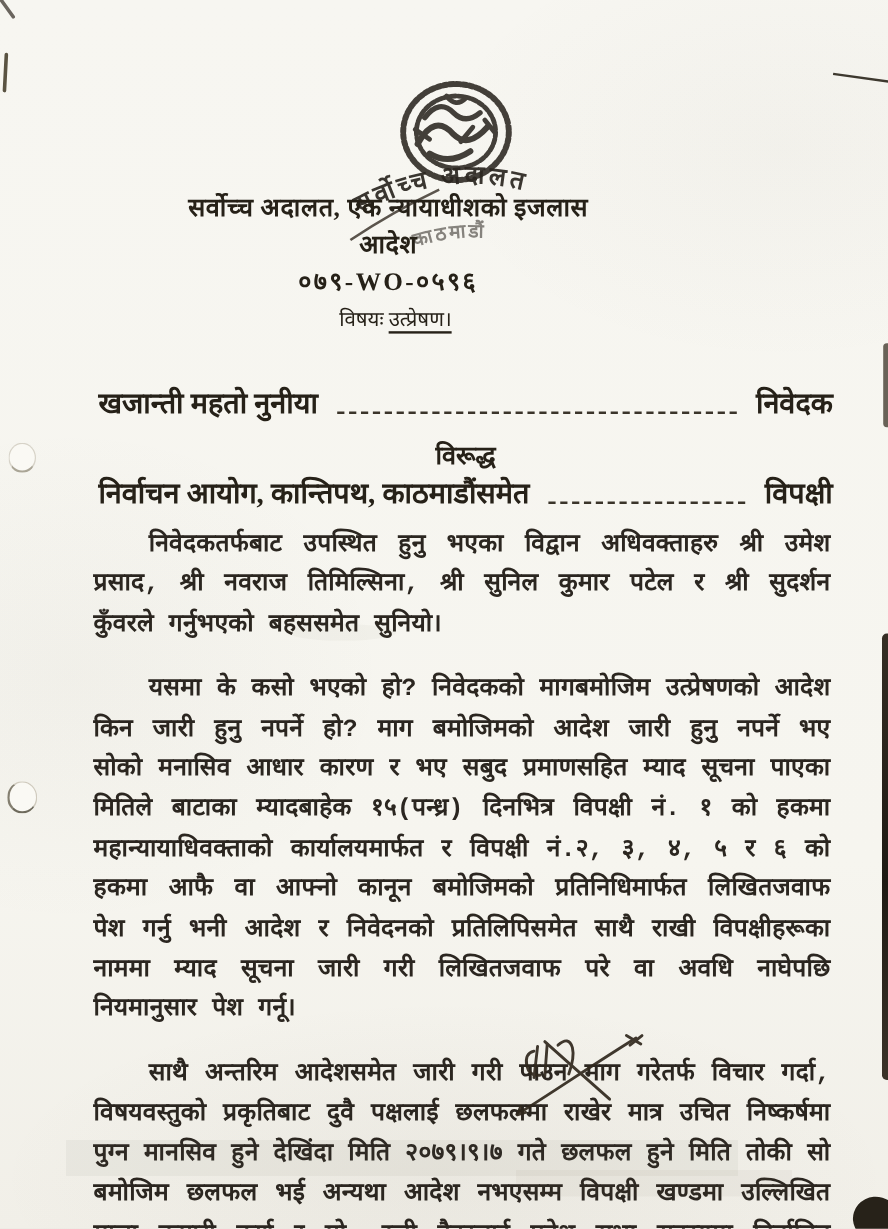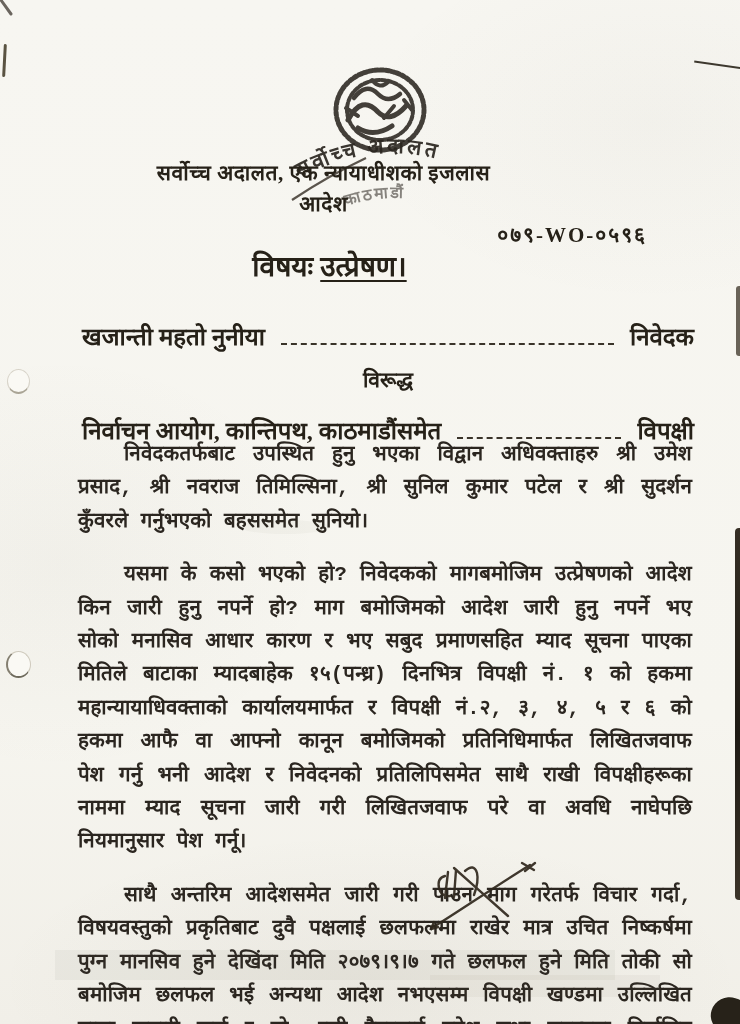--- a/index.html
+++ b/index.html
@@ -18,29 +18,29 @@
       linear-gradient(#f7f6f1 0%, #f6f5ef 70%, #f1efe8 100%);
   }
 
   
   .seal{ position:absolute; left:288px; top:58px; width:180px; height:150px; }
   .seal svg{ width:100%; height:100%; }
 
   
   .header{ position:absolute; left:0; top:158px; width:647px; text-align:center; }
   .h-line{ font-size:21px; font-weight:700; line-height:31px; letter-spacing:0.5px; }
-  .case-no{ font-size:21px; font-weight:700; line-height:31px; letter-spacing:2px;text-align:right; }
-  .subject-line{ font-size:28px; font-weight:700; line-height:31px;padding-left:12px; }
+  .case-no{ font-size:21px; font-weight:700; line-height:31px; letter-spacing:2px; }
+  .subject-line{ font-size:17px; font-weight:400; line-height:31px;padding-left:12px; }
   .subject-underlined{ text-decoration:underline; text-underline-offset:4px; text-decoration-thickness:1.5px; }
 
   
   .parties{ position:absolute; left:82px; top:322px; width:612px; }
   .party-row{ display:flex; align-items:flex-end; font-size:24px; font-weight:700; line-height:30px; }
   .party-dashes{ flex:1; margin:0 16px 7px 16px; border-bottom:2px dashed #3a342a; height:0; }
-  .versus{ text-align:center; font-size:21px; font-weight:700; margin:13px 0 23px 0; }
+  .versus{ text-align:center; font-size:21px; font-weight:700; margin:13px 0 4px 0; }
 
   
   .body-text{ position:absolute; left:78px; top:438px; width:614px;font-family:Liberation Mono, monospace; }
   .para{
     font-size:20.5px; font-weight:600; line-height:33.4px;
     text-align:justify; text-indent:46px; color:#2b2620;
     letter-spacing:0.2px;
   }
   .para + .para{ margin-top:20px; }
 

